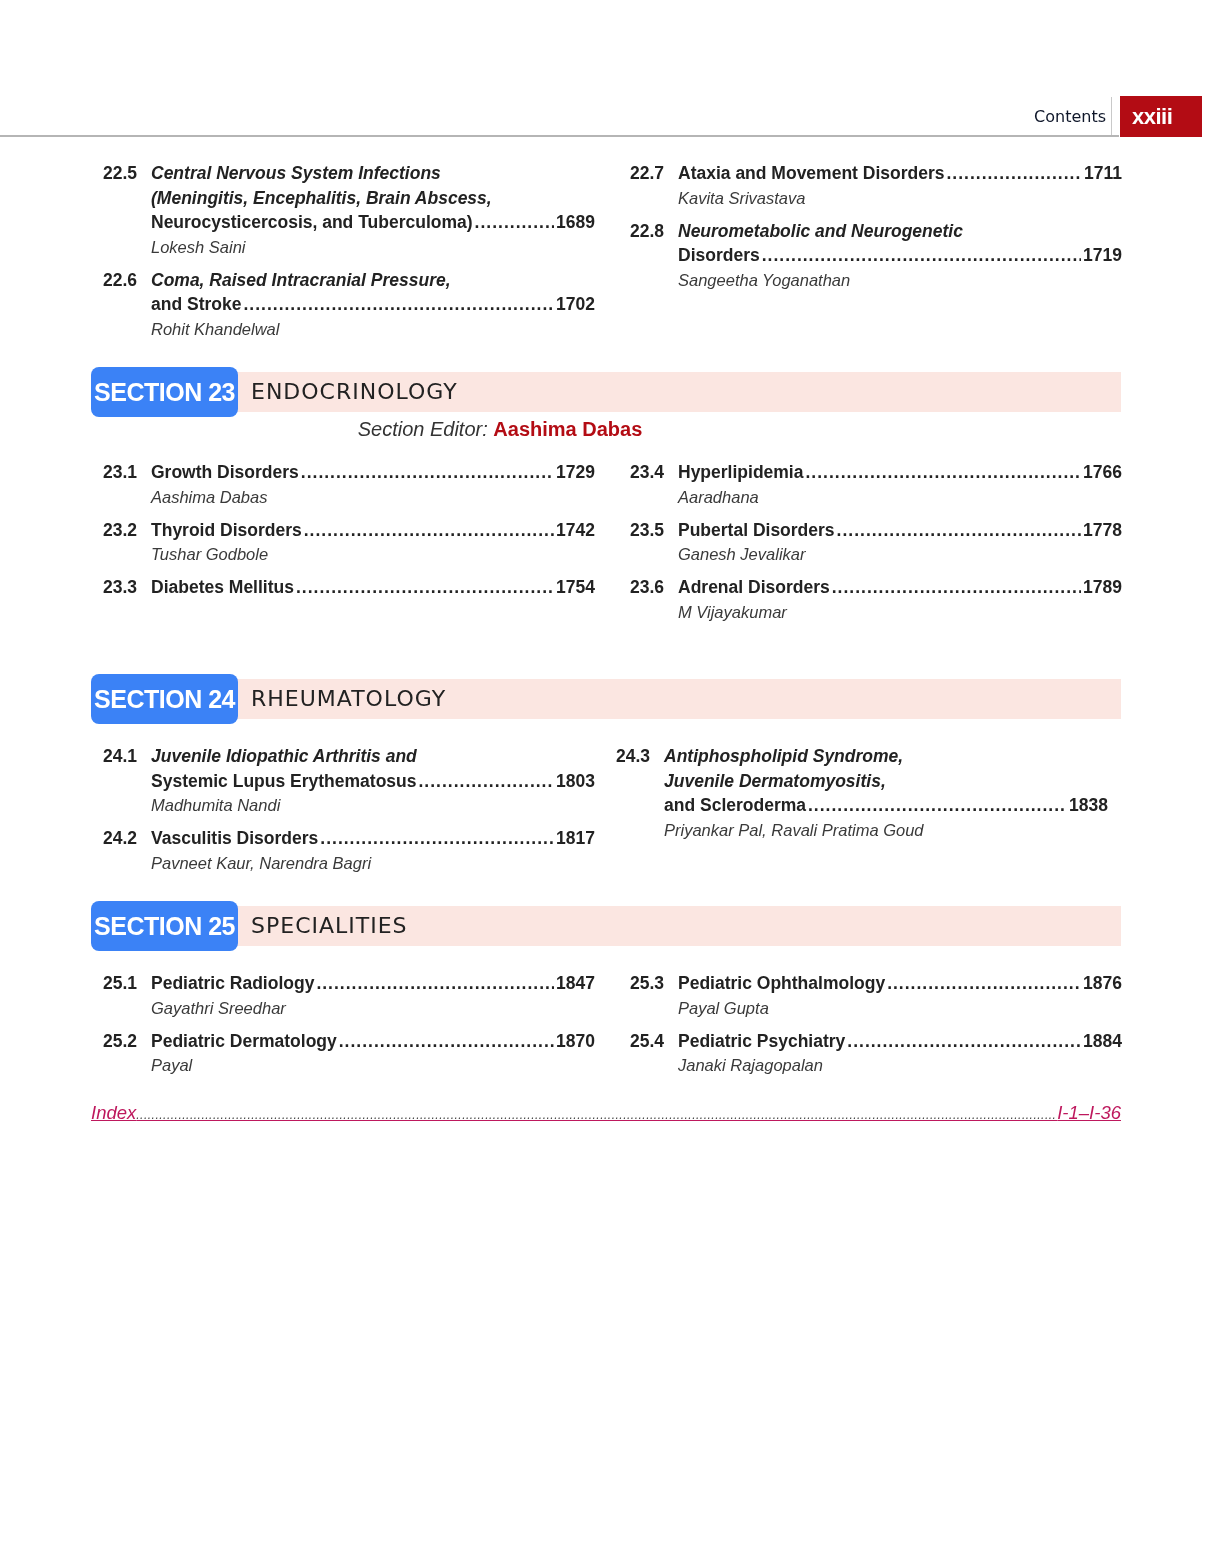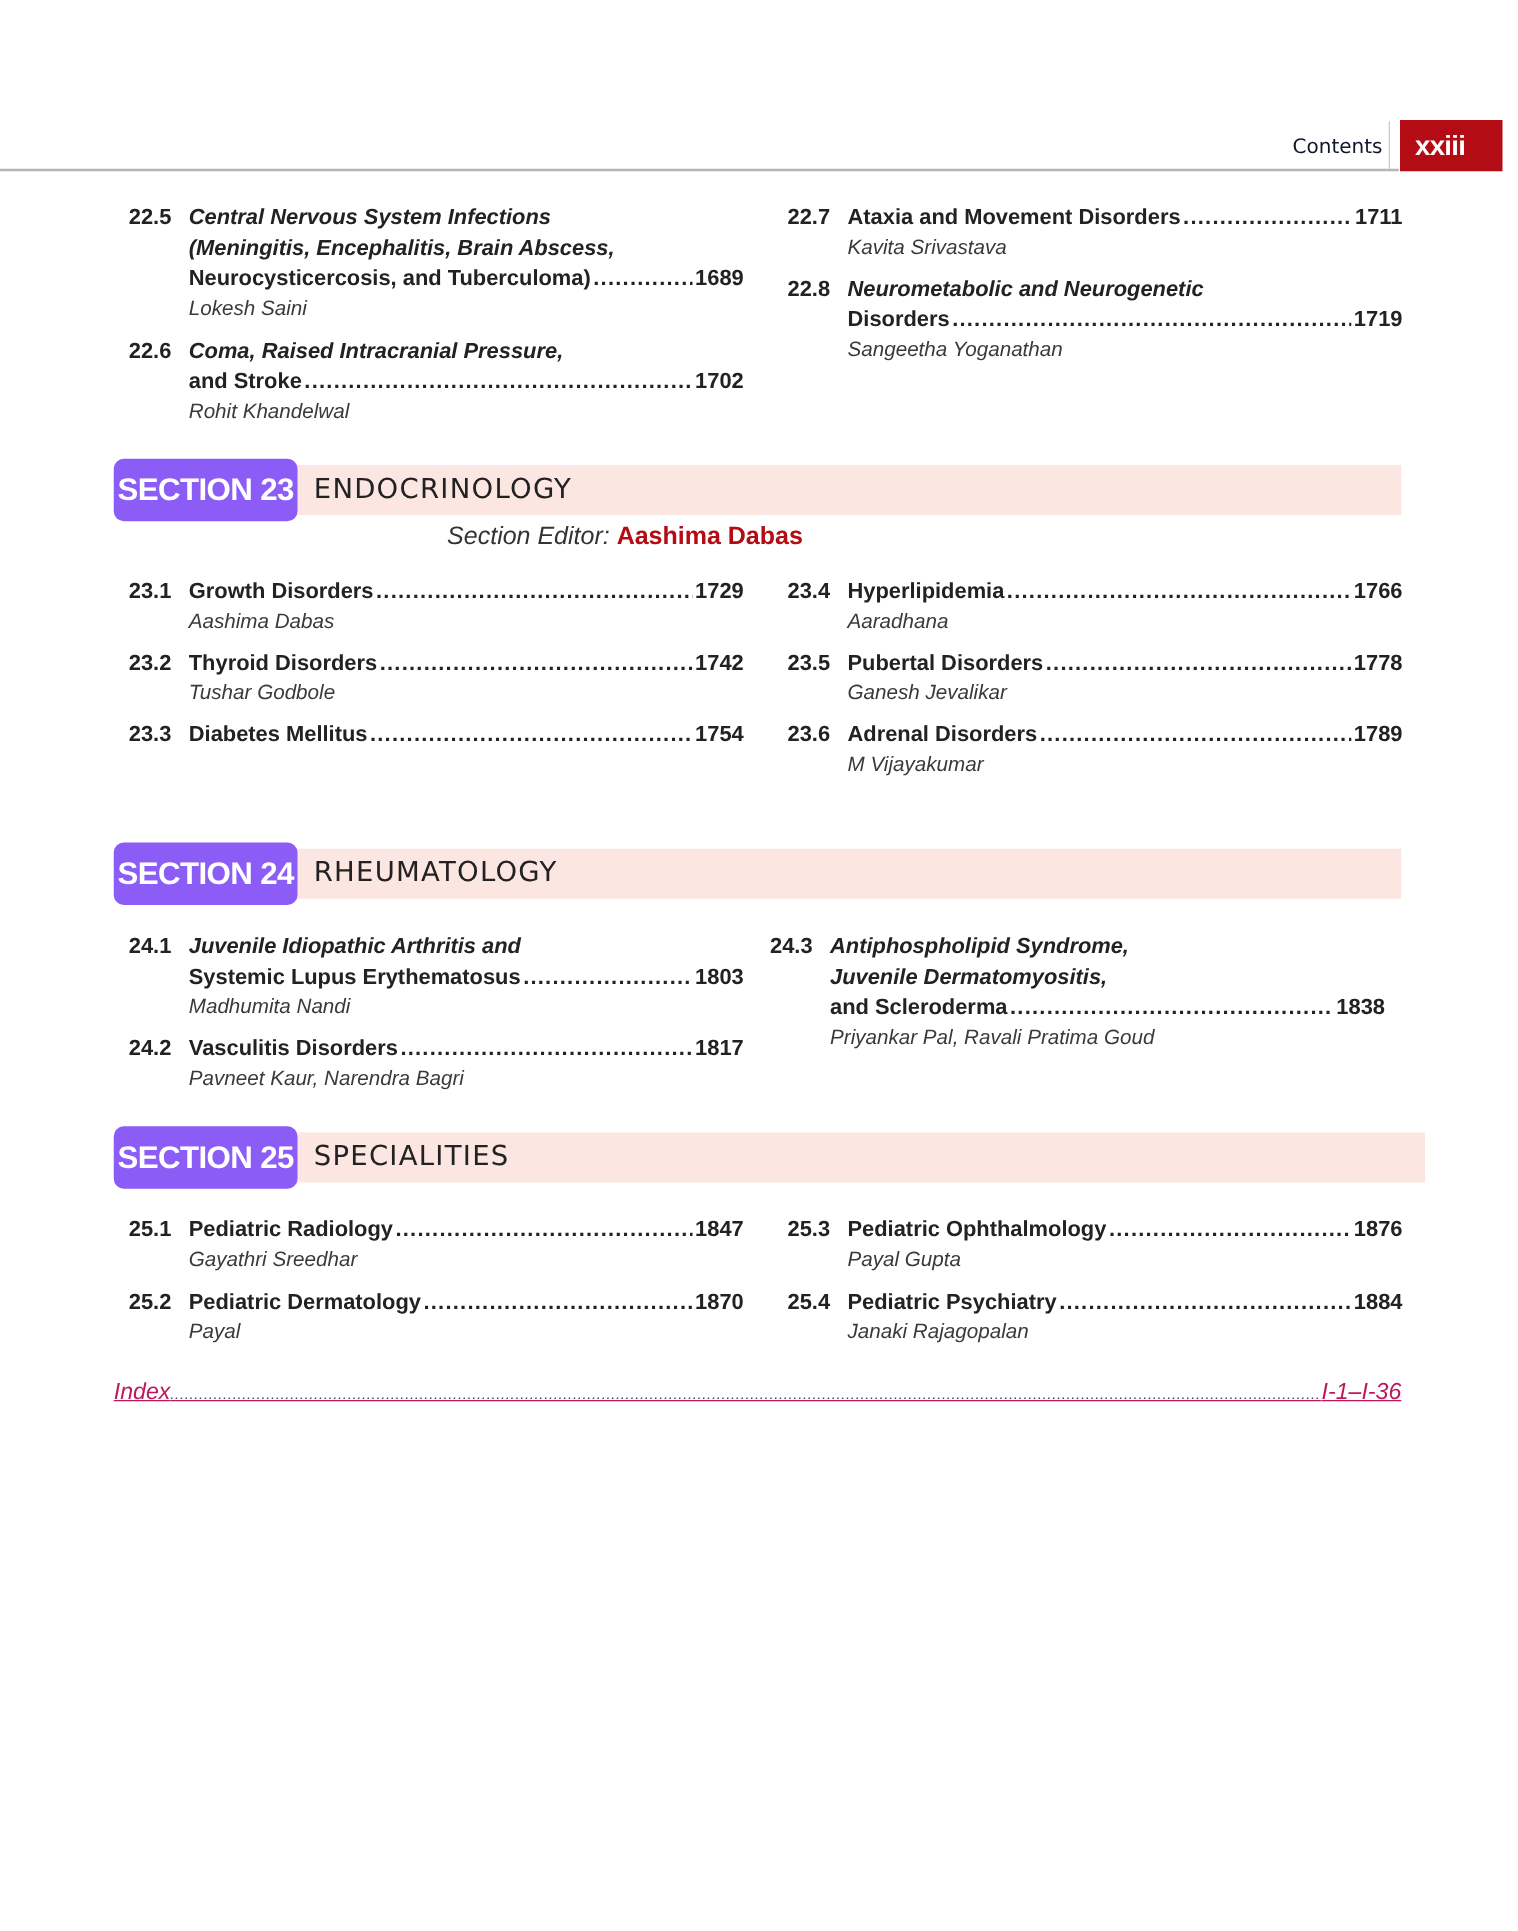--- a/index.html
+++ b/index.html
@@ -22,21 +22,21 @@
   .entry .last-line { display: flex; font-weight: bold; font-size: 17.5px; line-height: 24.5px; }
   .entry .last-line .t { white-space: nowrap; }
   .entry .last-line .dots { flex: 1; overflow: hidden; white-space: nowrap; letter-spacing: 1px; margin: 0 2px; }
   .entry .last-line .dots::after { content: "........................................................................................................................................................................"; }
   .entry .last-line .pg { white-space: nowrap; }
   .entry .author { font-style: italic; font-size: 16.5px; line-height: 24px; color: #3a3a3a; }
   .gap { height: 9px; }
 
   .section-bar { position: absolute; left: 91px; width: 1030px; height: 50px; }
   .section-bar .band { position: absolute; left: 140px; top: 5px; right: 0; height: 40px; background: #fbe6e1; }
-  .section-bar .tag { position: absolute; left: 0; top: 0; width: 147px; height: 50px; background: #8b5cf6;
+  .section-bar .tag { position: absolute; left: 0; top: 0; width: 147px; height: 50px; background: #3b82f6;
                       border-radius: 8px; color: #fff; font-weight: bold; font-size: 25px; line-height: 50px;
                       text-align: center; font-family: "Liberation Sans", sans-serif; transform-origin: left center;
                       letter-spacing: -0.5px; }
   .section-bar .name { position: absolute; left: 160px; top: 5px; line-height: 40px; font-size: 22px; color: #222;
                        letter-spacing: 1px; font-family: "DejaVu Sans", sans-serif; }
 
   .editor { position: absolute; left: 0; width: 1000px; top: 418px; text-align: center; font-size: 20px; }
   .editor .lbl { font-style: italic; color: #333; }
   .editor .nm { font-weight: bold; color: #b30c14; }
 
@@ -231,21 +231,21 @@
         <div class="last-line">
           <span class="t">and Scleroderma</span>
           <span class="dots"></span>
           <span class="pg">1838</span>
         </div>
         <div class="author">Priyankar Pal, Ravali Pratima Goud</div>
       </div>
     </div>
   </div>
 
-<div class="section-bar" style="top:901px;padding-left:19px;">
+<div class="section-bar" style="top:901px;">
   <div class="band"></div>
   <div class="tag">SECTION 25</div>
   <div class="name">SPECIALITIES</div>
 </div>
 <div class="col" style="left:103px; top:971px;">
     <div class="entry">
       <span class="num">25.1</span>
       <div class="body">
         <div class="last-line">
           <span class="t">Pediatric Radiology</span>

